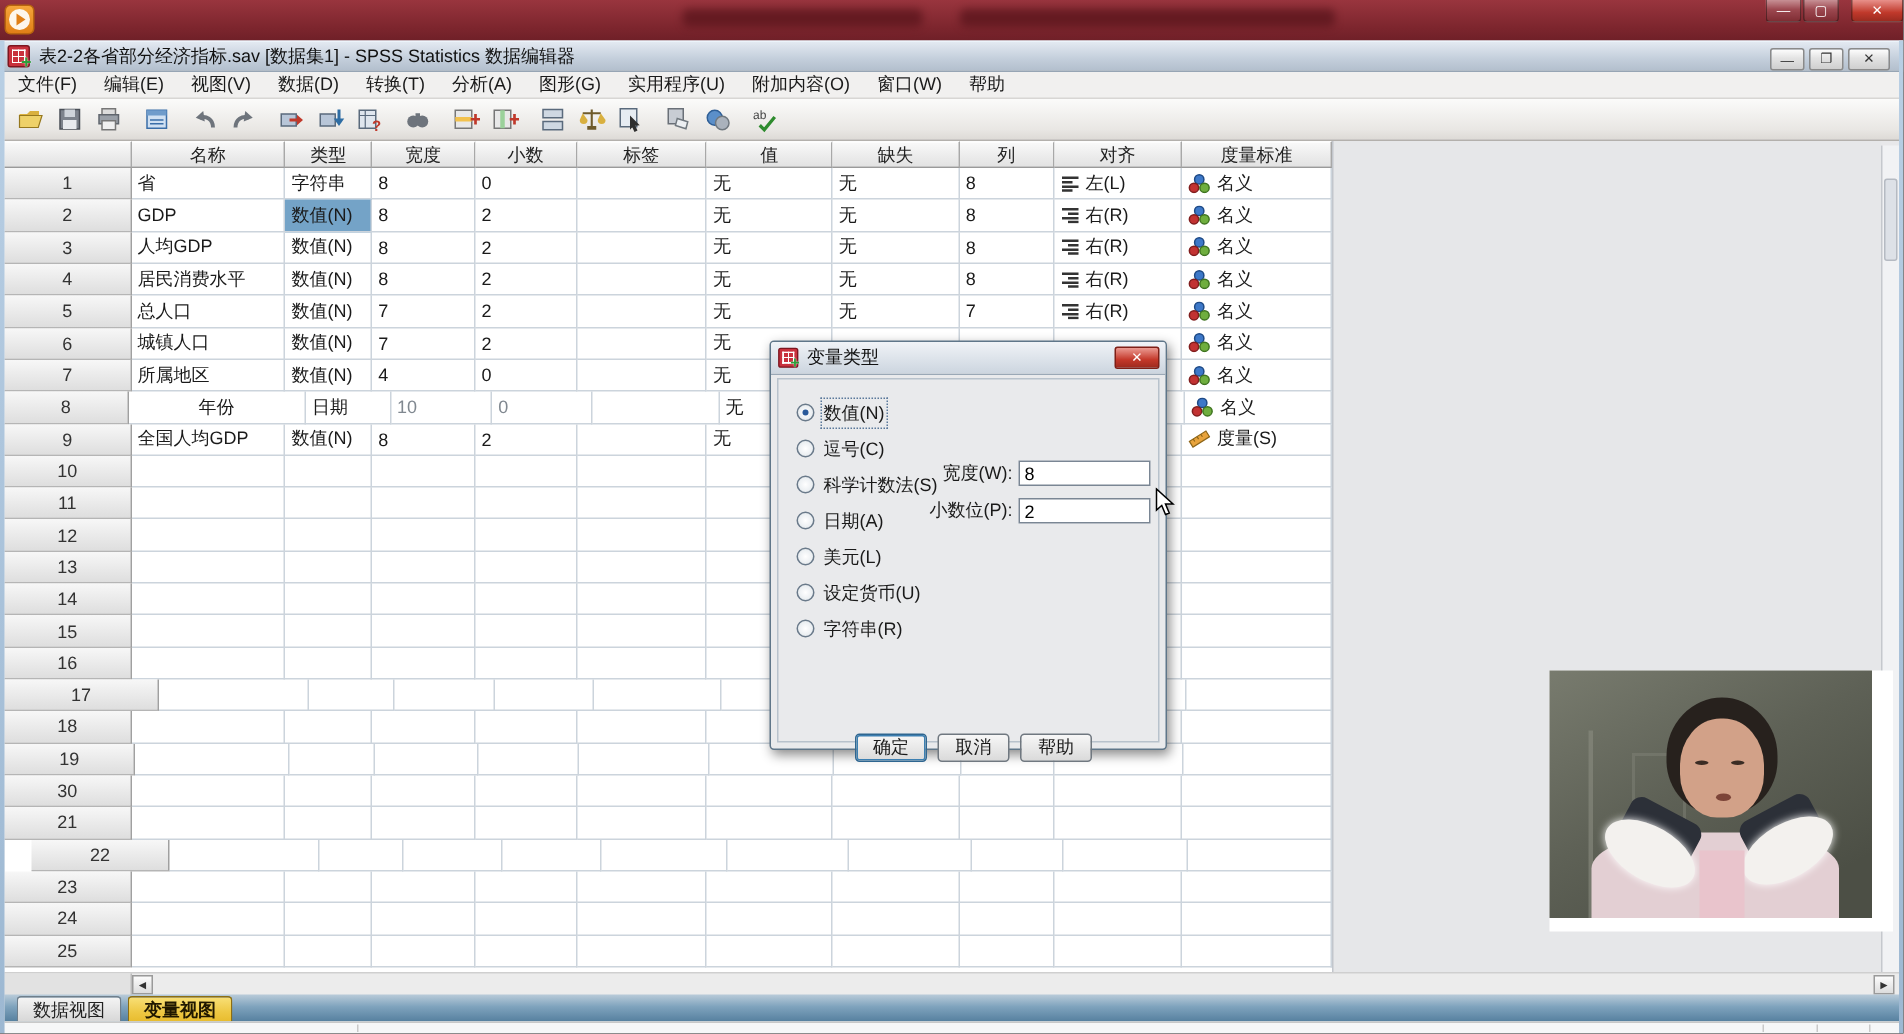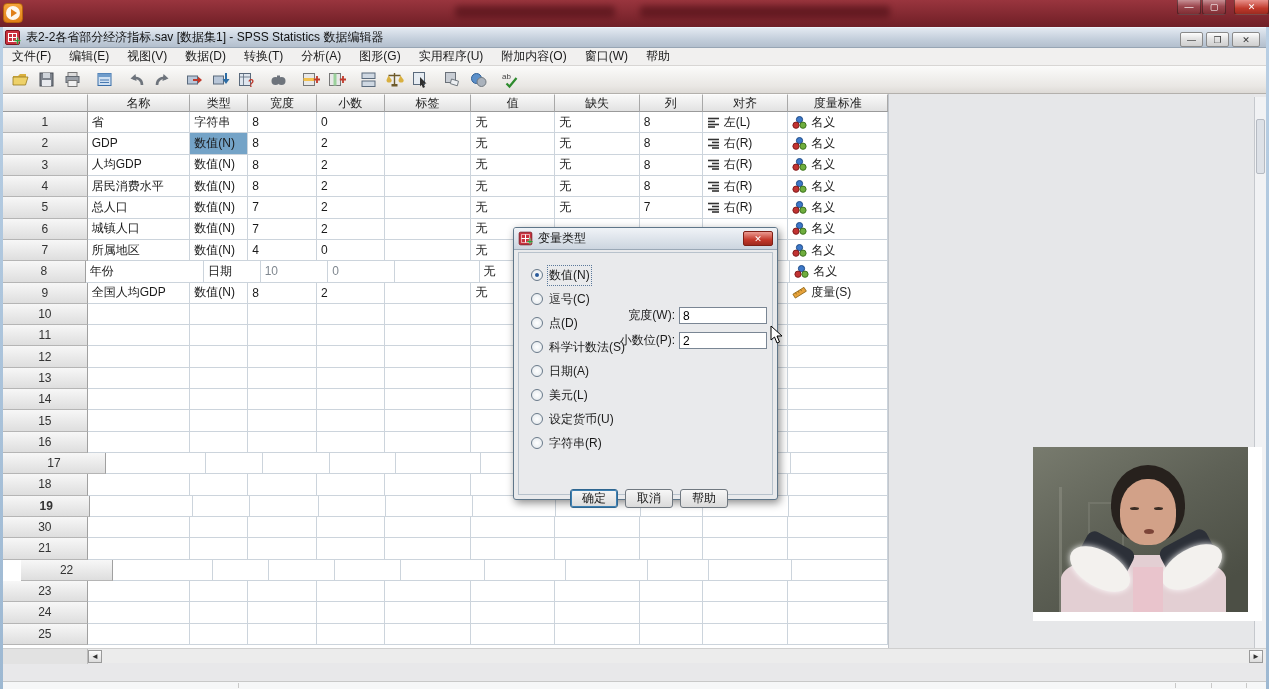--- a/index.html
+++ b/index.html
@@ -601,21 +601,21 @@
               <svg class="mini" width="15" height="13" viewBox="0 0 15 13">
                 <circle cx="7.5" cy="3.6" r="3.1" fill="#3d78c8" stroke="#1e4a86"></circle>
                 <circle cx="4" cy="9.2" r="3.1" fill="#c23232" stroke="#801d1d"></circle>
                 <circle cx="11" cy="9.2" r="3.1" fill="#6fae3e" stroke="#3f7420"></circle>
               </svg>
               <span>名义</span>
             </div>
           </div>
           <div class="grid-row">
             <div class="rowhdr" style="width: 85px;">8</div>
-            <div class="cell" style="width: 121px;">
+            <div class="cell" style="width: 121px; justify-content: center;">
               <span>年份</span>
             </div>
             <div class="cell" style="width: 58px;">
               <span>日期</span>
             </div>
             <div class="cell dim" style="width: 69px;">
               <span>10</span>
             </div>
             <div class="cell dim" style="width: 68px;">
               <span>0</span>
@@ -974,21 +974,21 @@
               <span></span>
             </div>
             <div class="cell" style="width: 86px;">
               <span></span>
             </div>
             <div class="cell" style="width: 100px;">
               <span></span>
             </div>
           </div>
           <div class="grid-row">
-            <div class="rowhdr" style="width: 88px; font-weight: bold;">19</div>
+            <div class="rowhdr" style="width: 88px;">19</div>
             <div class="cell" style="width: 103px;">
               <span></span>
             </div>
             <div class="cell" style="width: 58px;">
               <span></span>
             </div>
             <div class="cell" style="width: 69px;">
               <span></span>
             </div>
             <div class="cell" style="width: 68px;">
@@ -1217,20 +1217,24 @@
     <div id="vscroll">
         <div class="thumb"></div>
       </div>
 
     <div id="hscroll">
       <div class="sp"></div>
       <div class="scr-arrow" style="left:85px;">◄</div>
       <div class="scr-arrow" style="left:1246px;">►</div>
     </div>
 
+    <div id="tabsrow">
+        <div class="tab inactive" style="margin-left: 0px;">数据视图</div>
+        <div class="tab active" style="margin-left: 4px;">变量视图</div>
+      </div>
 
     <div id="statusbar">
       <div class="st-sep" style="left:235px;"></div>
       <div class="st-sep" style="left:1172px;"></div>
       <div class="st-sep" style="left:1208px;"></div>
       <div class="st-sep" style="left:1243px;"></div>
     </div>
   </div>
 
   <div id="dialog" style="top:227px;">
@@ -1241,24 +1245,20 @@
     </div>
     <div id="dlg-body">
       <div id="dlg-radios" style="padding-top:10px;">
           <div class="radio-row sel">
             <span class="rdo on"></span>
             <span class="lbl">数值(N)</span>
           </div>
           <div class="radio-row">
             <span class="rdo"></span>
             <span class="lbl">逗号(C)</span>
-          </div>
-          <div class="radio-row">
-            <span class="rdo"></span>
-            <span class="lbl">点(D)</span>
           </div>
           <div class="radio-row">
             <span class="rdo"></span>
             <span class="lbl">科学计数法(S)</span>
           </div>
           <div class="radio-row">
             <span class="rdo"></span>
             <span class="lbl">日期(A)</span>
           </div>
           <div class="radio-row">

